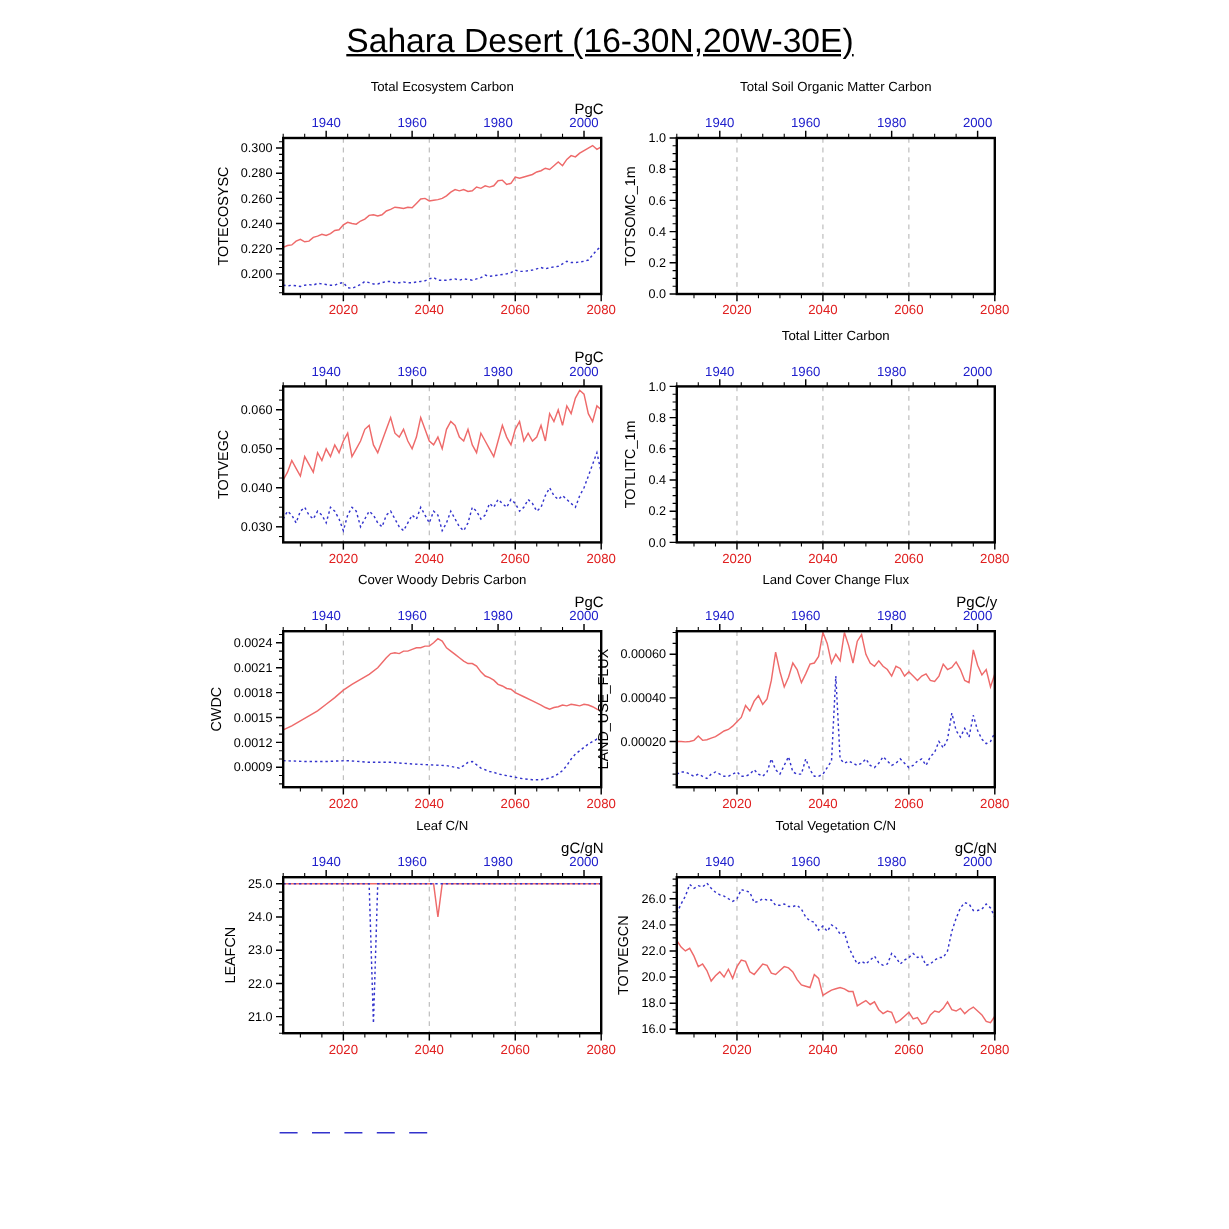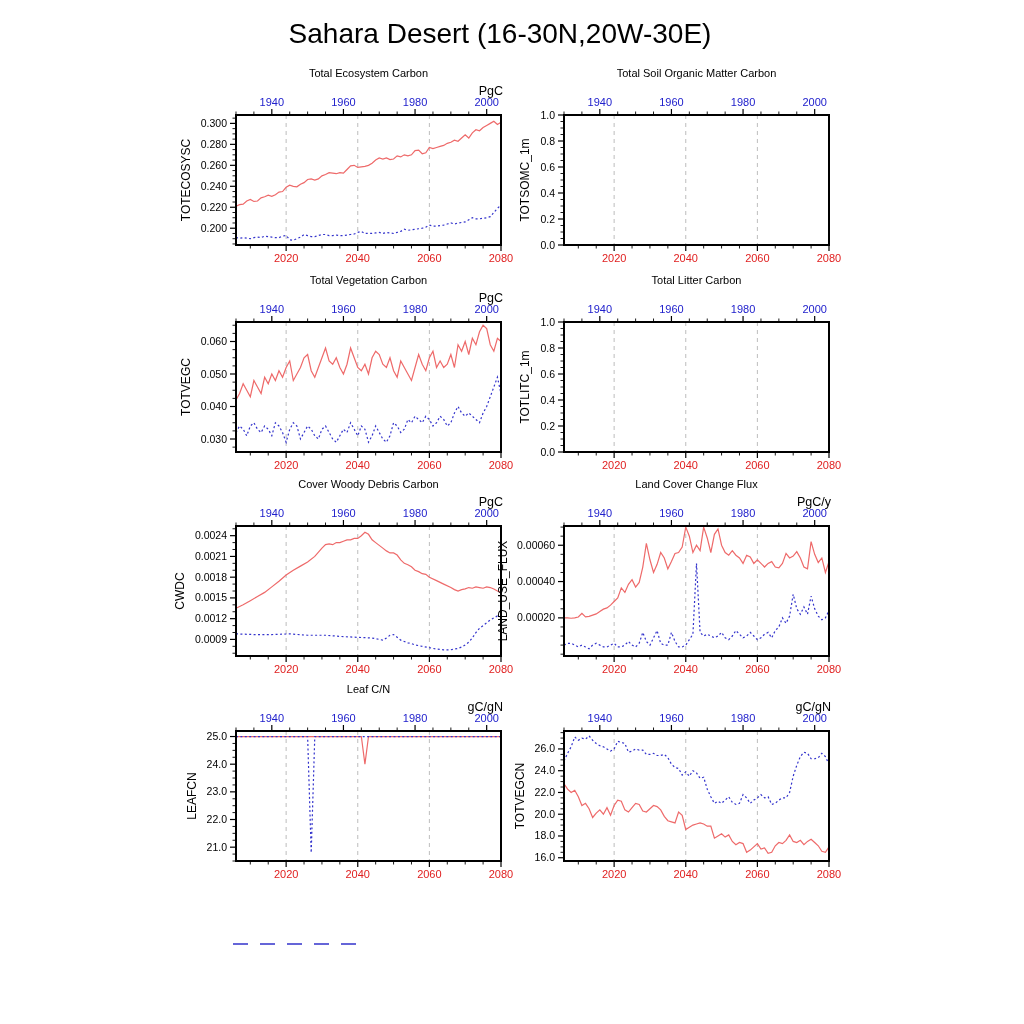--- a/index.html
+++ b/index.html
@@ -1,19 +1,19 @@
 <!DOCTYPE html>
 <html><head>
 <meta charset="utf-8">
 <style>
   html,body{margin:0;padding:0;background:#ffffff;}
   .page{position:relative;width:1024px;height:1024px;background:#fff;overflow:hidden;
         font-family:"Liberation Sans", sans-serif;}
   .main-title{position:absolute;top:18px;left:0;width:1000px;text-align:center;
-              font-size:28px;color:#000;letter-spacing:0px;}
+              font-size:28px;color:#000;letter-spacing:0px;text-decoration:underline;}
   figure.panel{position:absolute;width:430px;height:205px;margin:0;padding:0;}
   .c0{left:131px}.c1{left:459px}
   .r0{top:63px}.r1{top:270px}.r2{top:474px}.r3{top:679px}
   .ptitle{position:absolute;top:4px;left:45px;width:385px;text-align:center;
           font-size:11px;color:#000;white-space:nowrap;}
   svg.chart{position:absolute;top:0;left:0;}
   svg text{font-family:"Liberation Sans", sans-serif;}
   .legend{position:absolute;left:231px;top:936px;}
   .legend-item{display:flex;align-items:center;height:16px;margin-bottom:31px;}
   .lsample{width:128px;height:12px;margin-right:14px;flex:none;}
@@ -244,21 +244,20 @@
         <line x1="105" y1="120.25" x2="101.5" y2="120.25" stroke="#000" stroke-width="0.9"></line>
         <line x1="105" y1="112.125" x2="101.5" y2="112.125" stroke="#000" stroke-width="0.9"></line>
         <line x1="105" y1="95.875" x2="101.5" y2="95.875" stroke="#000" stroke-width="0.9"></line>
         <line x1="105" y1="87.75" x2="101.5" y2="87.75" stroke="#000" stroke-width="0.9"></line>
         <line x1="105" y1="79.625" x2="101.5" y2="79.625" stroke="#000" stroke-width="0.9"></line>
         <line x1="105" y1="63.37500000000001" x2="101.5" y2="63.37500000000001" stroke="#000" stroke-width="0.9"></line>
         <line x1="105" y1="55.25" x2="101.5" y2="55.25" stroke="#000" stroke-width="0.9"></line>
         <text x="372" y="32" text-anchor="end" font-size="12.5px" fill="#000">PgC</text>
         <text x="59" y="117" text-anchor="middle" font-size="12px" fill="#000" transform="rotate(-90 59 117)">TOTVEGC</text>
       </svg>
-    <figcaption class="ptitle">Total Vegetation Carbon</figcaption>
   </figure>
   <figure class="panel c1 r1">
     <svg class="chart" width="430" height="205" viewBox="0 0 430 205">
         <line x1="155.13513513513513" y1="52" x2="155.13513513513513" y2="182" stroke="#bdbdbd" stroke-width="1" stroke-dasharray="4,4"></line>
         <line x1="226.75675675675677" y1="52" x2="226.75675675675677" y2="182" stroke="#bdbdbd" stroke-width="1" stroke-dasharray="4,4"></line>
         <line x1="298.3783783783784" y1="52" x2="298.3783783783784" y2="182" stroke="#bdbdbd" stroke-width="1" stroke-dasharray="4,4"></line>
         <rect x="105" y="52" width="265" height="130" fill="none" stroke="#000000" stroke-width="2"></rect>
         <line x1="140.8108108108108" y1="52" x2="140.8108108108108" y2="46" stroke="#000" stroke-width="1.2"></line>
         <text x="140.8108108108108" y="43" text-anchor="middle" font-size="11px" fill="#2020cc">1940</text>
         <line x1="212.43243243243245" y1="52" x2="212.43243243243245" y2="46" stroke="#000" stroke-width="1.2"></line>
@@ -620,20 +619,21 @@
         <line x1="105" y1="97.14644351464435" x2="101.5" y2="97.14644351464435" stroke="#000" stroke-width="0.9"></line>
         <line x1="105" y1="86.26778242677824" x2="101.5" y2="86.26778242677824" stroke="#000" stroke-width="0.9"></line>
         <line x1="105" y1="80.82845188284517" x2="101.5" y2="80.82845188284517" stroke="#000" stroke-width="0.9"></line>
         <line x1="105" y1="75.38912133891212" x2="101.5" y2="75.38912133891212" stroke="#000" stroke-width="0.9"></line>
         <line x1="105" y1="64.51046025104601" x2="101.5" y2="64.51046025104601" stroke="#000" stroke-width="0.9"></line>
         <line x1="105" y1="59.07112970711296" x2="101.5" y2="59.07112970711296" stroke="#000" stroke-width="0.9"></line>
         <line x1="105" y1="53.6317991631799" x2="101.5" y2="53.6317991631799" stroke="#000" stroke-width="0.9"></line>
         <text x="372" y="32" text-anchor="end" font-size="12.5px" fill="#000">gC/gN</text>
         <text x="64.6" y="117" text-anchor="middle" font-size="12px" fill="#000" transform="rotate(-90 64.6 117)">TOTVEGCN</text>
       </svg>
+    <figcaption class="ptitle">Total Vegetation C/N</figcaption>
   </figure>
 
   <div class="legend">
     <div class="legend-item">
       <svg class="lsample" width="128" height="12">
         <line x1="2" y1="6" x2="126" y2="6" stroke="#3333cc" stroke-width="1.3" stroke-dasharray="15,12"></line>
       </svg>
     </div>
   </div>
 </div>

